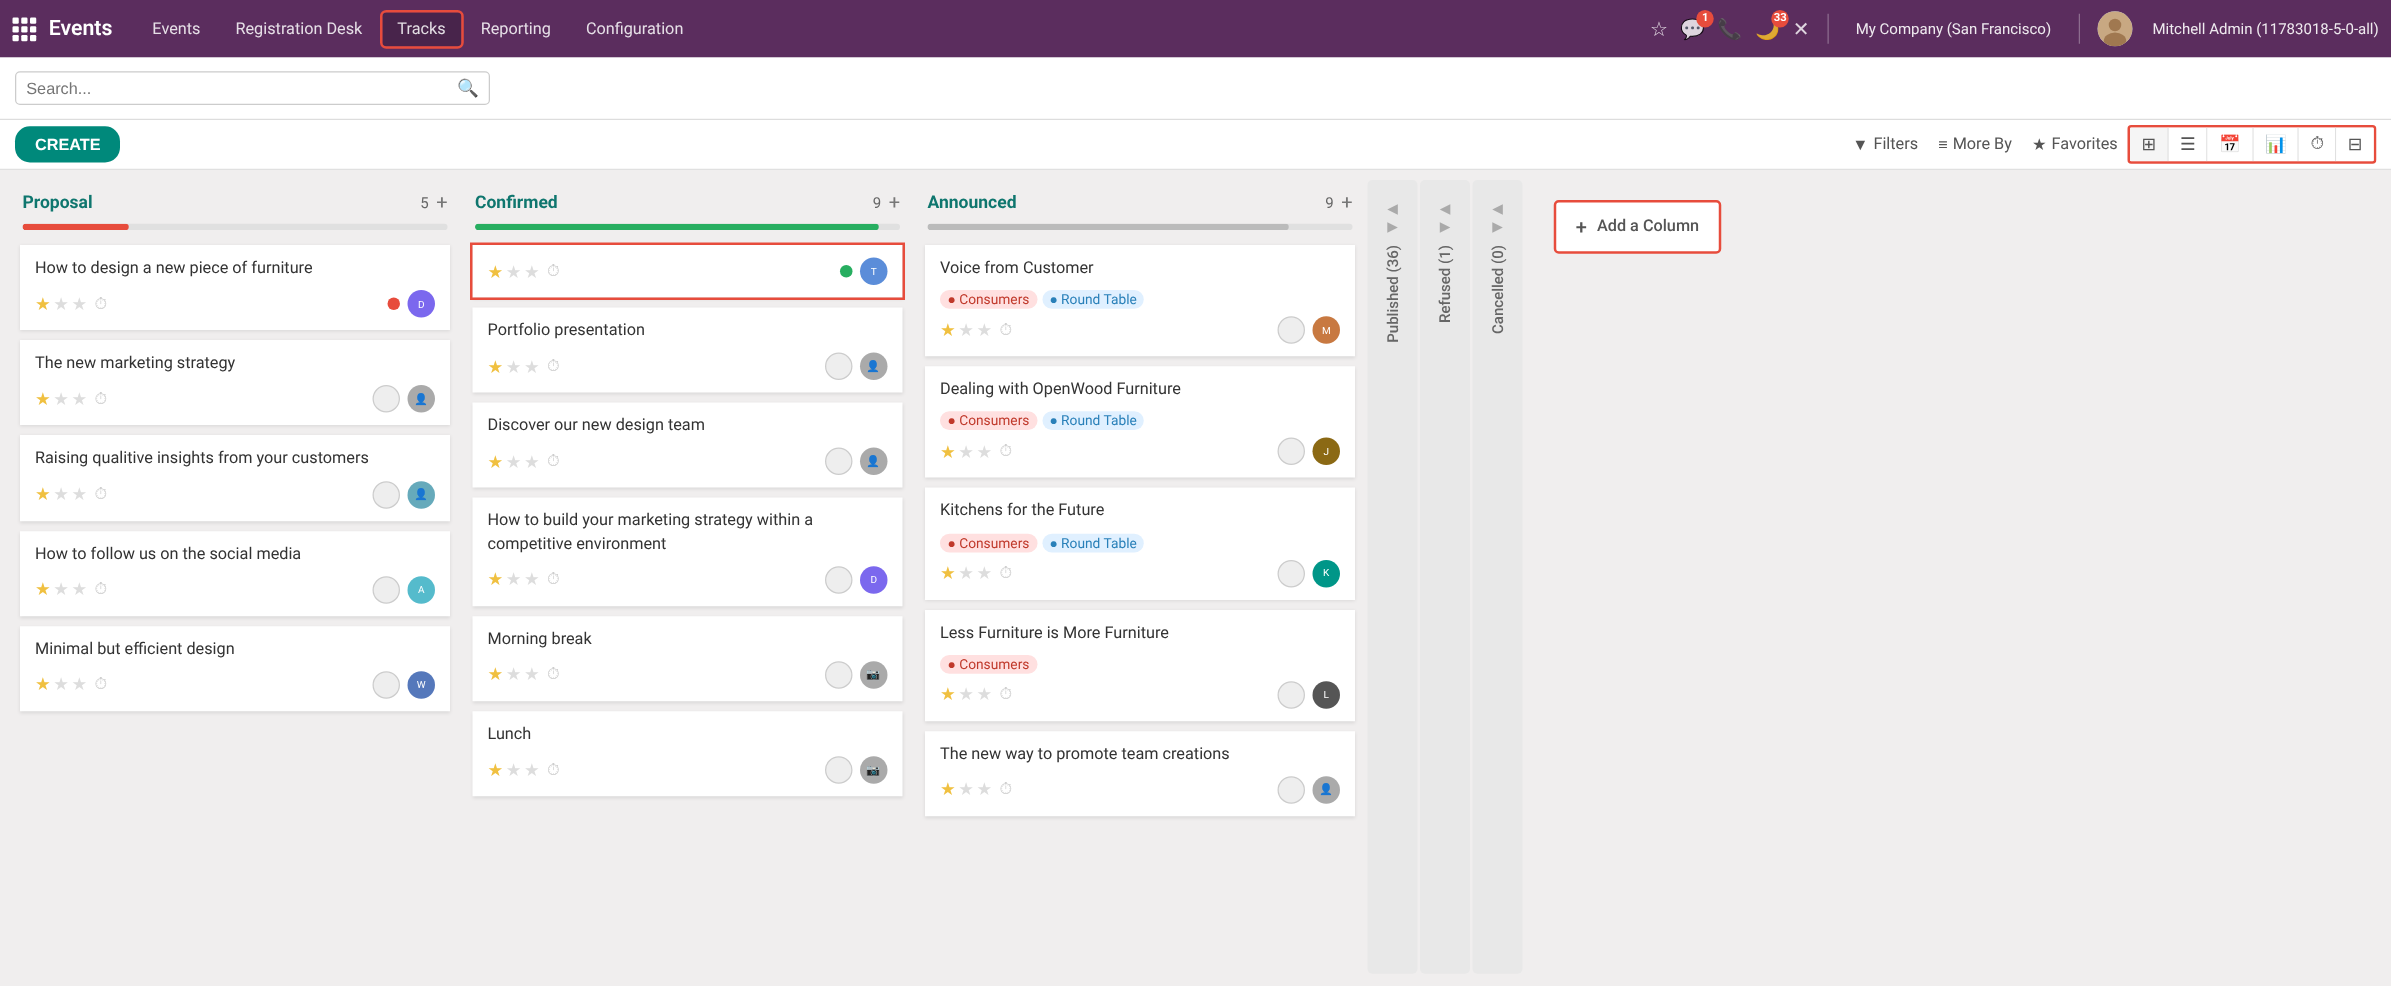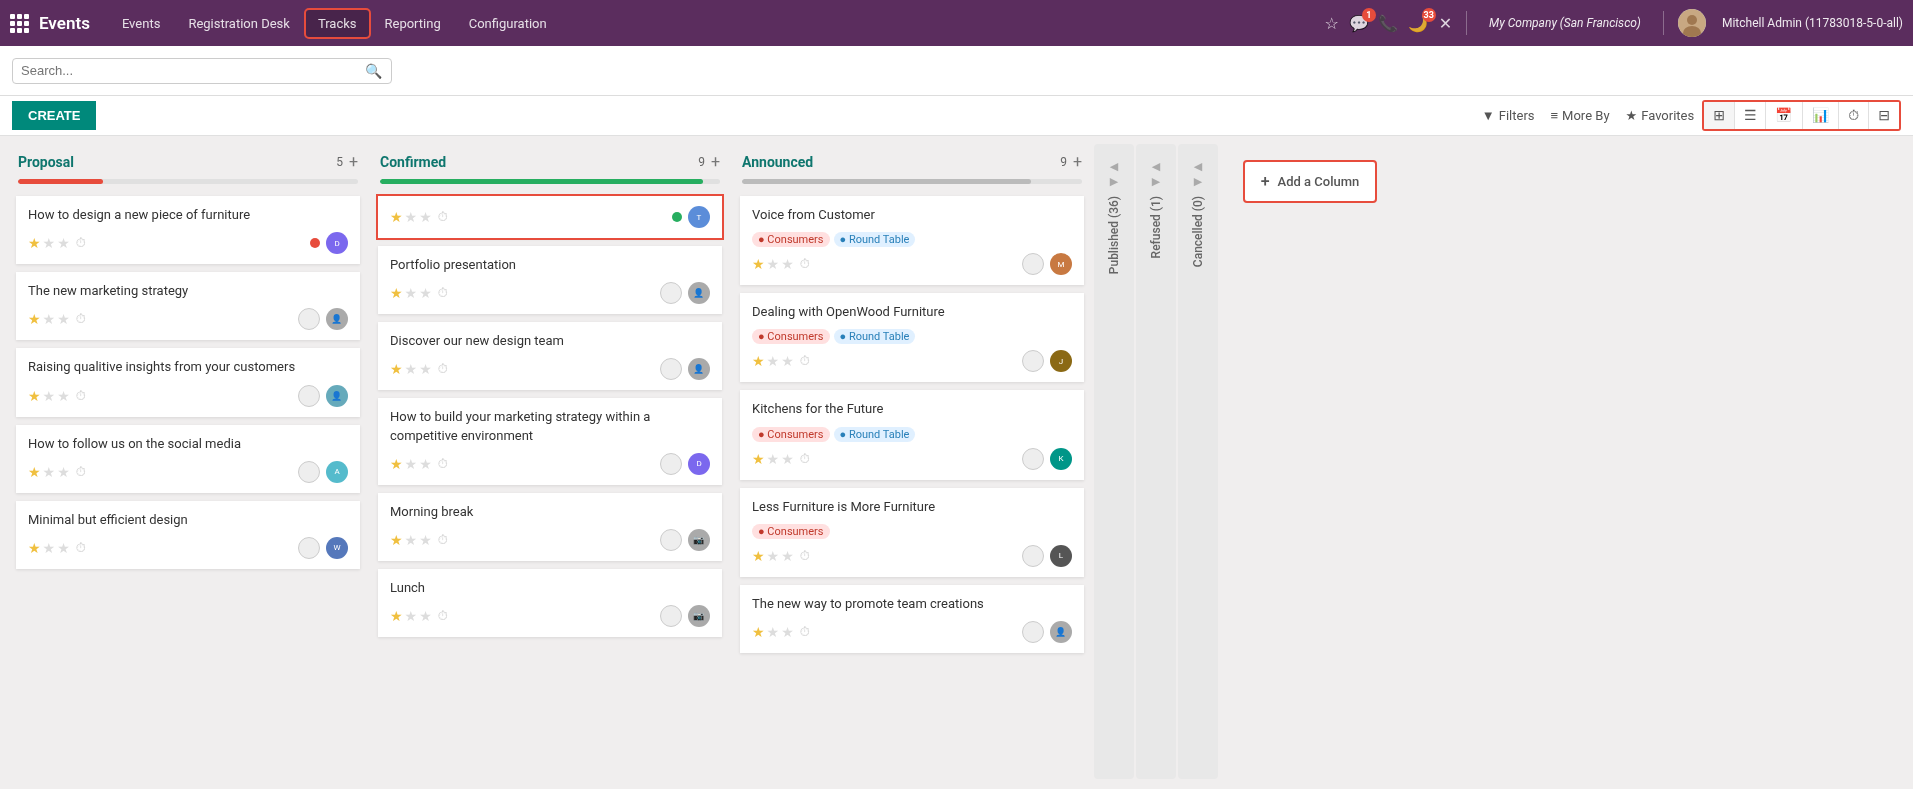--- a/index.html
+++ b/index.html
@@ -10,34 +10,34 @@
     .nav-grid-icon { display: grid; grid-template-columns: repeat(3,5px); grid-template-rows: repeat(3,5px); gap: 2px; margin-right: 6px; cursor: pointer; }
     .nav-grid-icon span { width: 5px; height: 5px; background: white; border-radius: 1px; display: block; }
     .nav-app-title { font-size: 17px; font-weight: 600; color: white; margin-right: 16px; }
     .nav-item { color: rgba(255,255,255,0.85); padding: 6px 12px; font-size: 13px; cursor: pointer; border-radius: 3px; white-space: nowrap; }
     .nav-item.active { background: rgba(0,0,0,0.2); outline: 2px solid #e74c3c; }
     .nav-spacer { flex: 1; }
     .nav-icons { display: flex; align-items: center; gap: 10px; }
     .nav-icon-btn { color: rgba(255,255,255,0.8); cursor: pointer; font-size: 16px; position: relative; }
     .badge { position: absolute; top: -6px; right: -7px; background: #e74c3c; color: white; border-radius: 50%; font-size: 9px; width: 14px; height: 14px; display: flex; align-items: center; justify-content: center; font-weight: bold; }
     .nav-divider { width: 1px; height: 24px; background: rgba(255,255,255,0.3); margin: 0 4px; }
-    .company-name { color: rgba(255,255,255,0.9); font-size: 12px; margin: 0 8px; font-style: italic; }
+    .company-name { color: rgba(255,255,255,0.9); font-size: 12px; margin: 0 8px; }
     .user-avatar { width: 28px; height: 28px; border-radius: 50%; background: #ccc; overflow: hidden; display: flex; align-items: center; justify-content: center; }
     .user-name { color: rgba(255,255,255,0.9); font-size: 12px; margin-left: 6px; }
 
     
     .second-row { background: white; display: flex; align-items: center; padding: 0 12px; height: 50px; border-bottom: 1px solid #ddd; gap: 8px; }
     .page-title { font-size: 16px; font-weight: 600; color: #333; flex: 1; }
     .search-bar { display: flex; align-items: center; border: 1px solid #ccc; border-radius: 4px; padding: 4px 8px; gap: 6px; flex: 0 0 380px; }
     .search-bar input { border: none; outline: none; font-size: 13px; width: 100%; color: #666; }
     .search-icon { color: #999; font-size: 14px; }
 
     
     .toolbar-row { background: white; display: flex; align-items: center; padding: 4px 12px; border-bottom: 1px solid #e0e0e0; gap: 8px; }
-    .create-btn { background: #00897b; color: white; border: none; border-radius: 0; padding: 7px 16px; font-size: 13px; font-weight: 600; cursor: pointer; }
+    .create-btn { background: #00897b; color: white; border: none; border-radius: 12px; padding: 7px 16px; font-size: 13px; font-weight: 600; cursor: pointer; }
     .toolbar-spacer { flex: 1; }
     .filter-group { display: flex; align-items: center; gap: 16px; }
     .filter-item { display: flex; align-items: center; gap: 4px; color: #555; font-size: 13px; cursor: pointer; }
     .view-buttons { display: flex; border: 2px solid #e74c3c; border-radius: 3px; overflow: hidden; }
     .view-btn { padding: 5px 9px; cursor: pointer; color: #555; background: white; border-right: 1px solid #e0e0e0; font-size: 14px; }
     .view-btn:last-child { border-right: none; }
     .view-btn.active { color: #555; background: #f5f5f5; }
 
     
     .kanban-board { display: flex; height: calc(789px - 46px - 50px - 42px); overflow-x: auto; background: #f0eeee; padding: 8px; gap: 0; }

